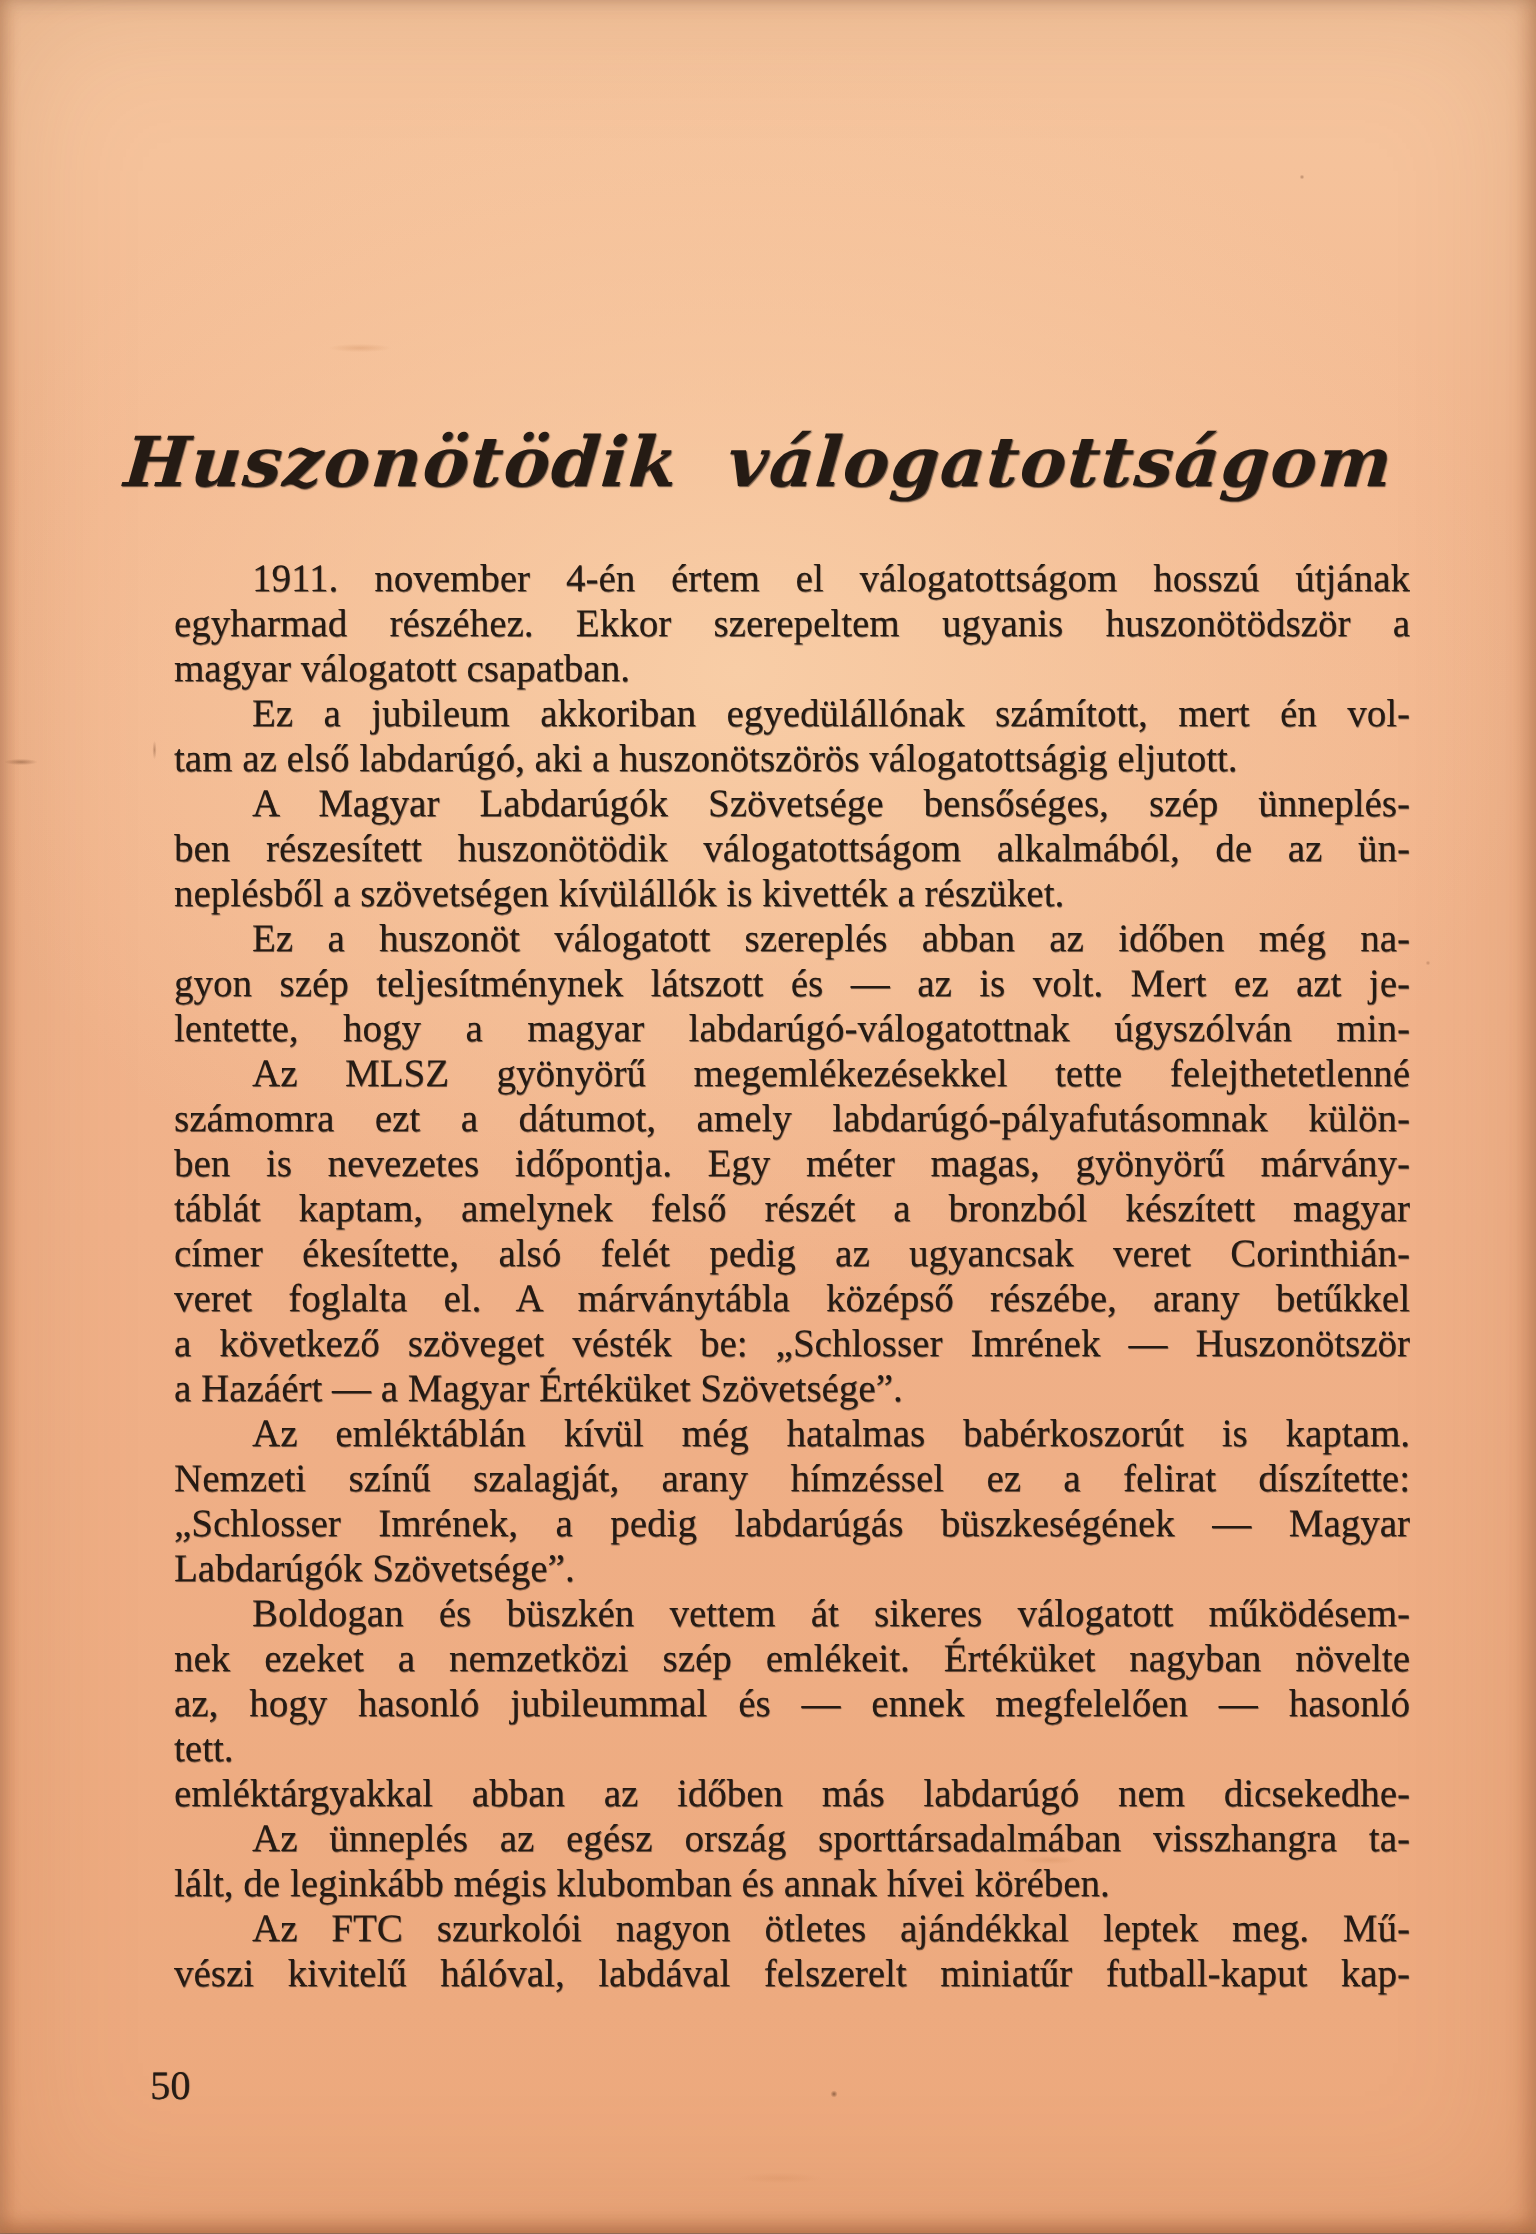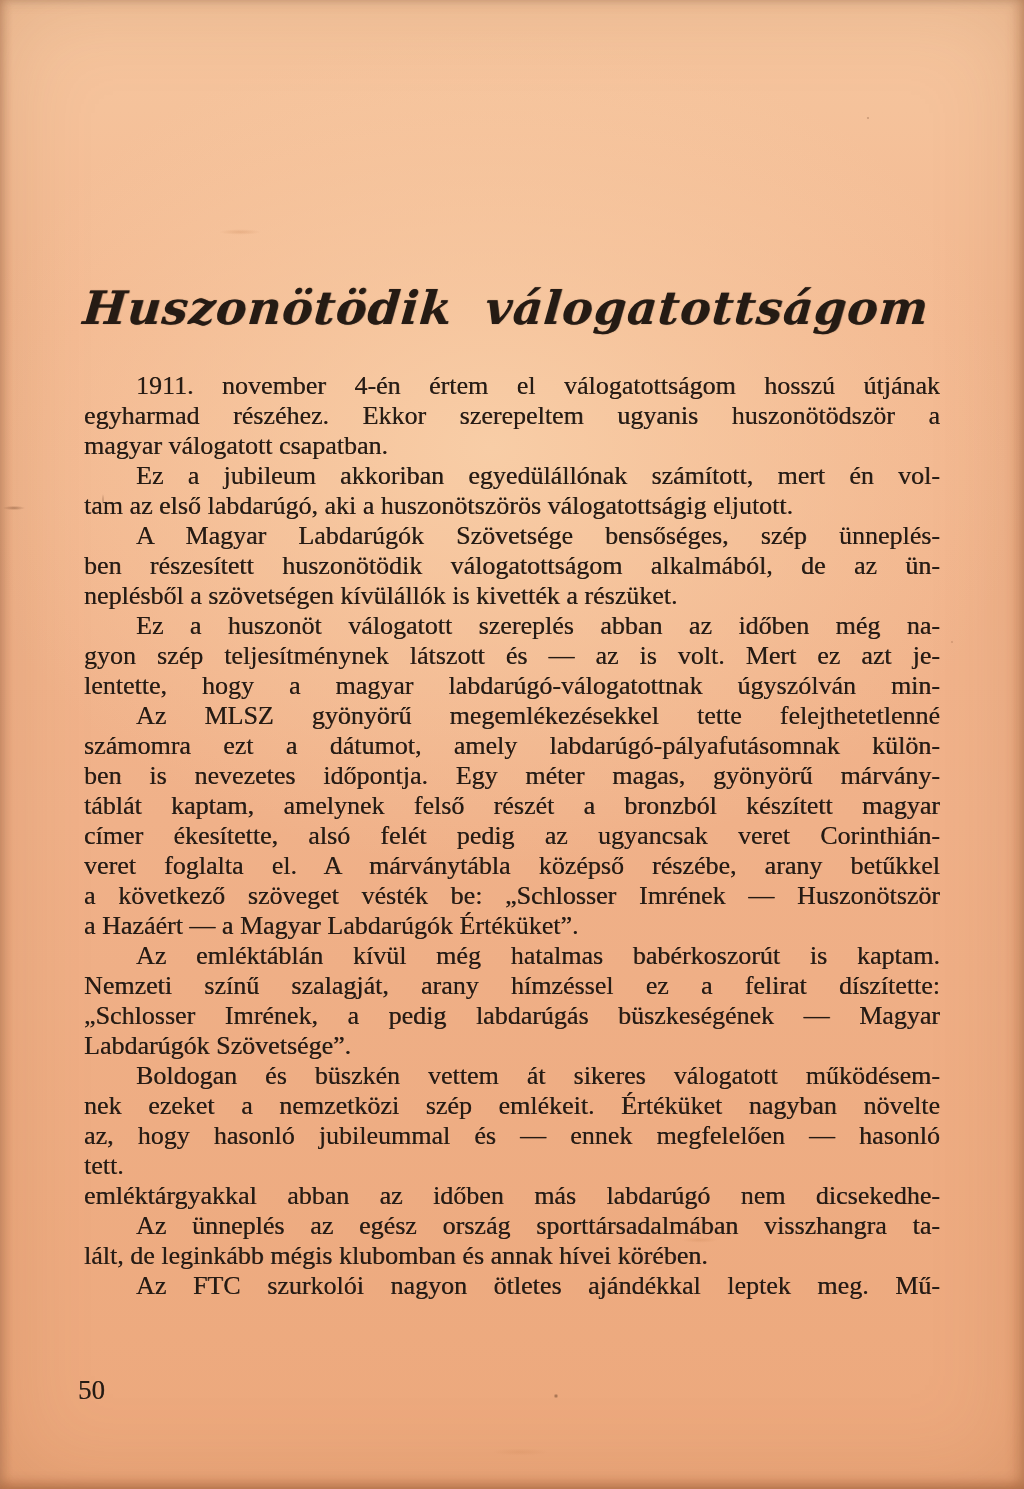--- a/index.html
+++ b/index.html
@@ -72,29 +72,30 @@
 
   .paragraph { margin: 0; }
 
   .line {
     height: 30px;
     line-height: 30px;
     overflow: hidden;
     text-align: justify;
     text-align-last: justify;
     white-space: nowrap_disabled; 
+    margin-left: 32px;
   }
 
   .line.first { padding-left: 52px; }
   .line.final { text-align-last: left; }
 
   .page-number {
     position: absolute;
     top: 1375px;
-    left: 78px;
+    left: 100px;
     font-size: 27px;
     line-height: 30px;
     text-shadow: 0.35px 0.35px 0.55px rgba(30, 20, 14, 0.6);
   }
 </style>
 </head>
 <body>
 
 <div class="page">
   <div class="paper-texture"></div>
@@ -122,38 +123,39 @@
         <div class="line">lentette, hogy a magyar labdarúgó-válogatottnak úgyszólván min-</div>
       </div>
       <div class="paragraph">
         <div class="line first">Az MLSZ gyönyörű megemlékezésekkel tette felejthetetlenné</div>
         <div class="line">számomra ezt a dátumot, amely labdarúgó-pályafutásomnak külön-</div>
         <div class="line">ben is nevezetes időpontja. Egy méter magas, gyönyörű márvány-</div>
         <div class="line">táblát kaptam, amelynek felső részét a bronzból készített magyar</div>
         <div class="line">címer ékesítette, alsó felét pedig az ugyancsak veret Corinthián-</div>
         <div class="line">veret foglalta el. A márványtábla középső részébe, arany betűkkel</div>
         <div class="line">a következő szöveget vésték be: „Schlosser Imrének — Huszonötször</div>
-        <div class="line final">a Hazáért — a Magyar Labdarúgók Értéküket”.</div>
+        <div class="line final">a Hazáért — a Magyar Értéküket Szövetsége”.</div>
       </div>
       <div class="paragraph">
         <div class="line first">Az emléktáblán kívül még hatalmas babérkoszorút is kaptam.</div>
         <div class="line">Nemzeti színű szalagját, arany hímzéssel ez a felirat díszítette:</div>
         <div class="line">„Schlosser Imrének, a pedig labdarúgás büszkeségének — Magyar</div>
         <div class="line final">Labdarúgók Szövetsége”.</div>
       </div>
       <div class="paragraph">
         <div class="line first">Boldogan és büszkén vettem át sikeres válogatott működésem-</div>
         <div class="line">nek ezeket a nemzetközi szép emlékeit. Értéküket nagyban növelte</div>
         <div class="line">az, hogy hasonló jubileummal és — ennek megfelelően — hasonló</div>
         <div class="line final">tett.</div>
         <div class="line">emléktárgyakkal abban az időben más labdarúgó nem dicsekedhe-</div>
       </div>
       <div class="paragraph">
         <div class="line first">Az ünneplés az egész ország sporttársadalmában visszhangra ta-</div>
         <div class="line final">lált, de leginkább mégis klubomban és annak hívei körében.</div>
       </div>
       <div class="paragraph">
         <div class="line first">Az FTC szurkolói nagyon ötletes ajándékkal leptek meg. Mű-</div>
+        <div class="line">vészi kivitelű hálóval, labdával felszerelt miniatűr futball-kaput kap-</div>
       </div>
     </main>
 
   <div class="page-number">50</div>
 </div>
 
 </body></html>

